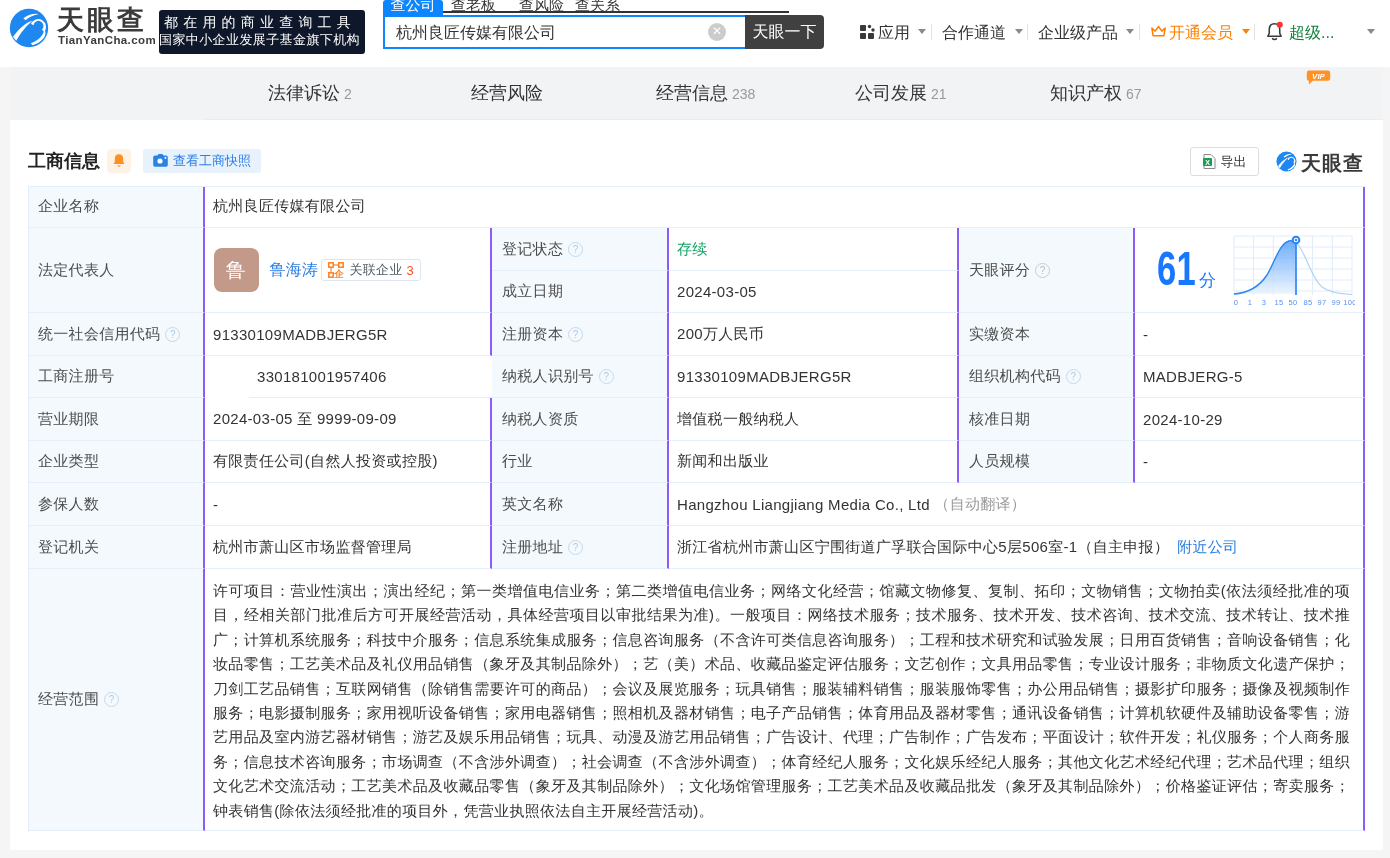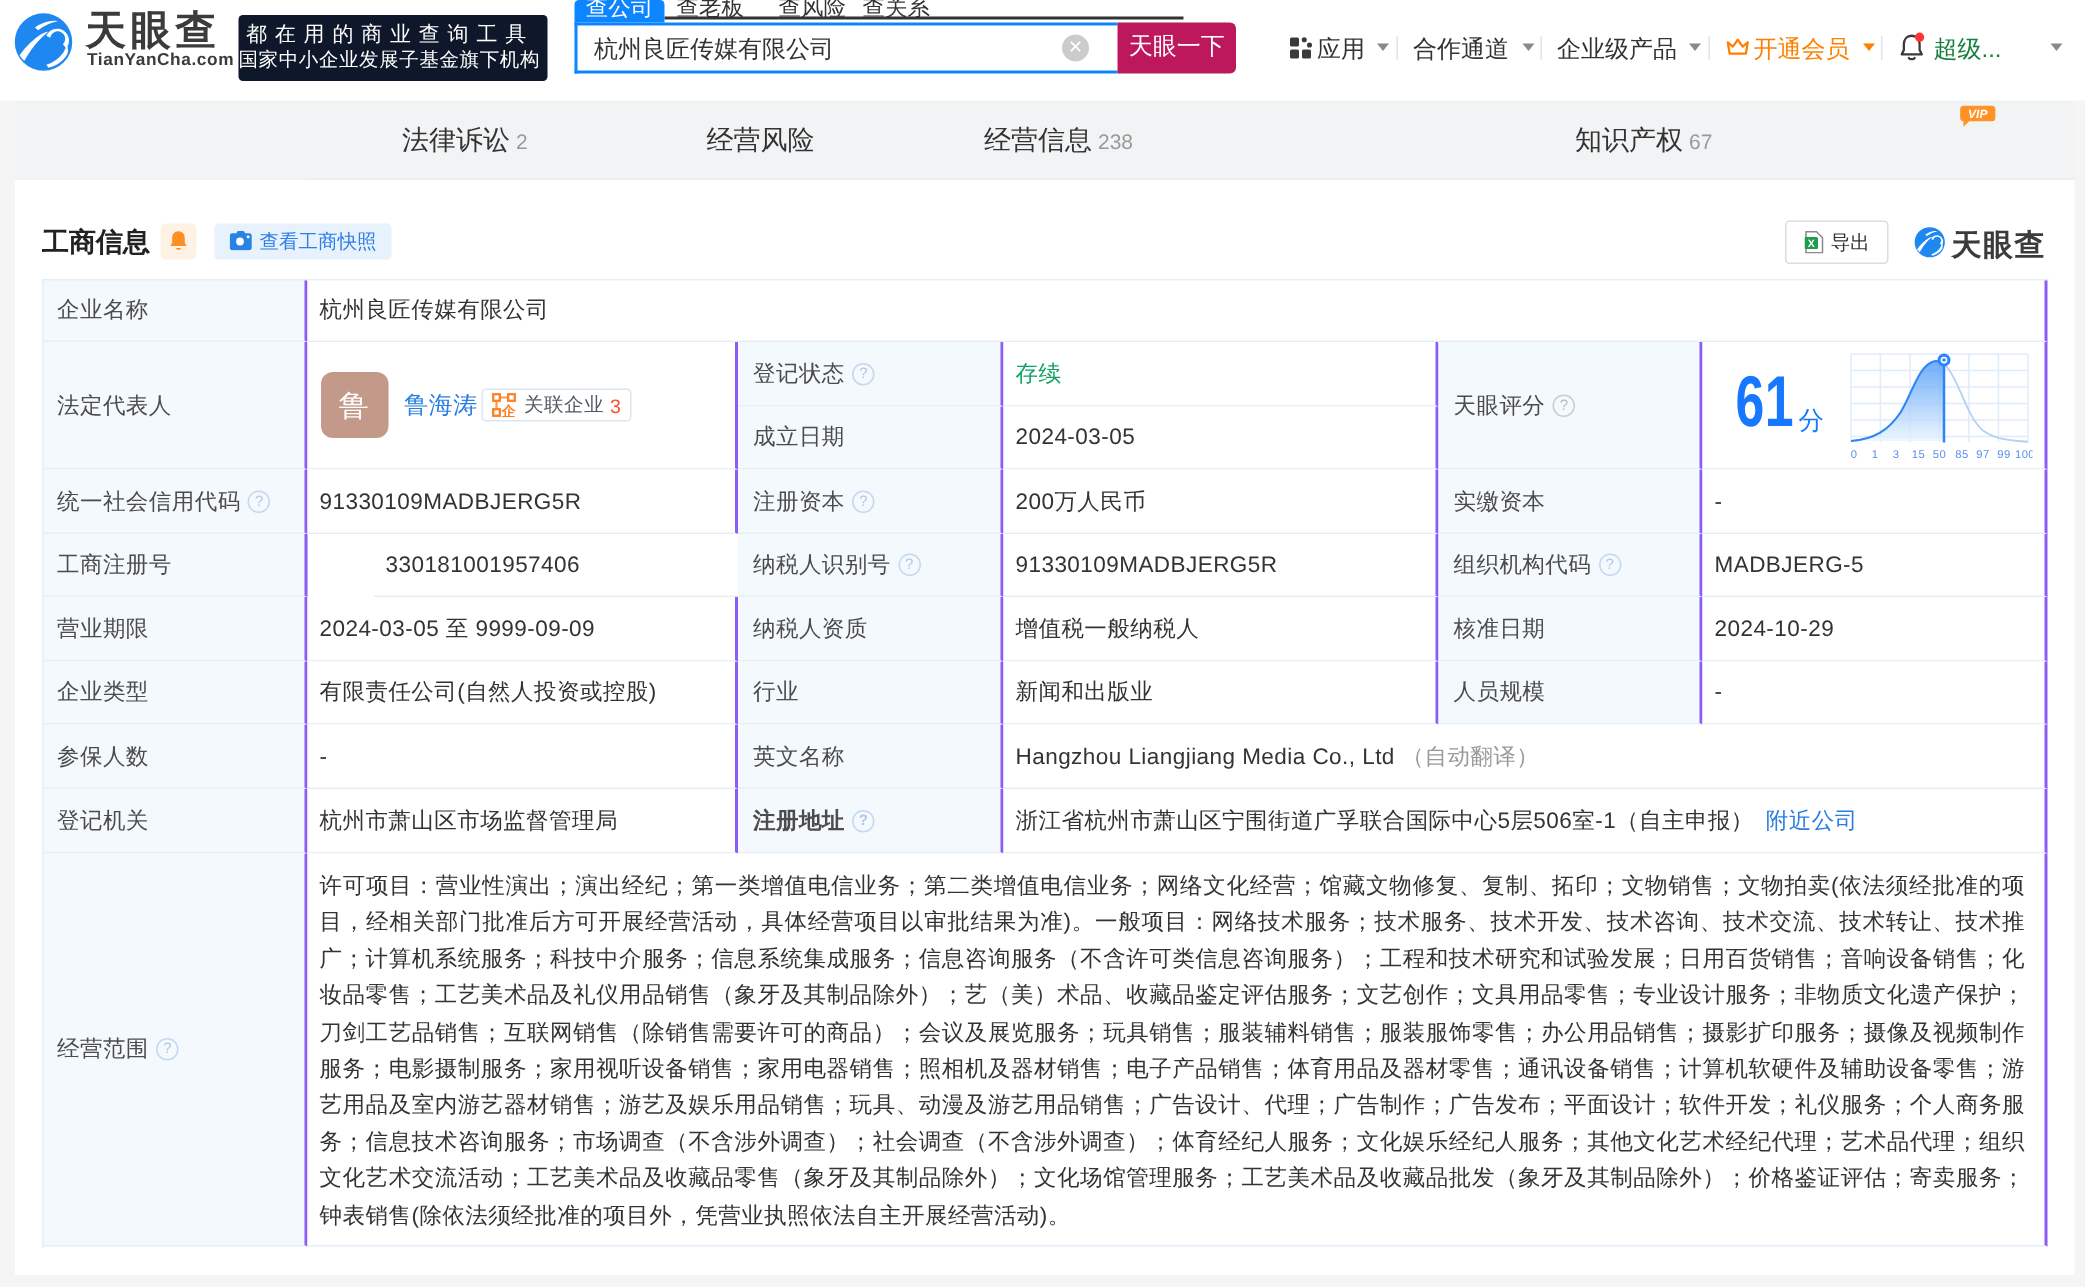--- a/index.html
+++ b/index.html
@@ -49,21 +49,21 @@
   <div class="abs" style="left:383px;top:-4px;width:60px;text-align:center;font-size:15px;color:#fff;z-index:2;">查公司</div>
   <div class="abs" style="left:443px;top:11px;width:346px;height:1.5px;background:#333;"></div>
   <div class="abs" style="left:451px;top:-4px;font-size:15px;color:#333;z-index:2;">查老板</div>
   <div class="abs" style="left:519px;top:-4px;font-size:15px;color:#333;z-index:2;">查风险</div>
   <div class="abs" style="left:575px;top:-4px;font-size:15px;color:#333;z-index:2;">查关系</div>
 
   <div class="abs" style="left:383px;top:15px;width:362px;height:34px;background:#fff;border:2px solid #0d85ff;border-right:none;">
     <div class="abs" style="left:11px;top:6px;font-size:16px;color:#333;">杭州良匠传媒有限公司</div>
     <div class="abs" style="left:323px;top:6px;width:18px;height:18px;border-radius:50%;background:#ccc;color:#fff;font-size:12px;text-align:center;line-height:17px;">✕</div>
   </div>
-  <div class="abs" style="left:745px;top:15px;width:79px;height:34px;background:#be185d;border-radius:0 4px 4px 0;color:#fff;font-size:16px;text-align:center;line-height:33px;">天眼一下</div>
+  <div class="abs" style="left:745px;top:15px;width:79px;height:34px;background:#404040;border-radius:0 4px 4px 0;color:#fff;font-size:16px;text-align:center;line-height:33px;">天眼一下</div>
 
   <svg class="abs" style="left:859px;top:24px;" width="16" height="16" viewBox="0 0 16 16">
       <rect x="1" y="1" width="6" height="6" rx="1" fill="#3a3a3a"></rect>
       <rect x="1" y="9" width="6" height="6" rx="1" fill="#3a3a3a"></rect>
       <rect x="9" y="9" width="6" height="6" rx="1" fill="#3a3a3a"></rect>
       <circle cx="10.5" cy="2.5" r="1.7" fill="#3a3a3a"></circle>
       <circle cx="14" cy="6" r="1.7" fill="#3a3a3a"></circle>
     </svg>
   <div class="abs" style="left:878px;top:23px;font-size:16px;color:#333;">应用</div>
     <span class="caret abs" style="left:913px;top:29px;"></span>
@@ -86,20 +86,21 @@
       <circle cx="16.5" cy="5" r="3.2" fill="#f33"></circle>
     </svg>
   <div class="abs" style="left:1289px;top:23px;font-size:16px;color:#15803d;">超级...</div>
   <span class="caret abs" style="left:1362px;top:29px;"></span>
 </div>
 
 <div id="tabbar">
   <div class="tabx" style="left:258px;">法律诉讼<span class="cnt">2</span></div>
   <div class="tabx" style="left:461px;">经营风险</div>
   <div class="tabx" style="left:646px;">经营信息<span class="cnt">238</span></div>
+  <div class="tabx" style="left:845px;">公司发展<span class="cnt">21</span></div>
   <div class="tabx" style="left:1040px;">知识产权<span class="cnt">67</span></div>
   <svg class="abs" style="left:1296px;top:3px;" width="25" height="15" viewBox="0 0 26 16">
       <path d="M3 0.5 h20 a2.5 2.5 0 0 1 2.5 2.5 v6 a2.5 2.5 0 0 1 -2.5 2.5 h-16 l-4.2 4 v-4 a2.5 2.5 0 0 1 -2.3 -2.5 v-6 a2.5 2.5 0 0 1 2.5 -2.5 z" fill="#ff9226"></path>
       <text x="13" y="9.5" font-size="8.5" font-weight="bold" font-style="italic" fill="#fff" text-anchor="middle">VIP</text>
     </svg>
   <div class="abs" style="left:194px;top:52px;width:1179px;height:1px;background:#ececec;"></div>
 </div>
 
 <div id="panel"></div>
 
@@ -219,18 +220,18 @@
   <div class="lc" style="left:959px;top:441px;width:176px;height:42px;">人员规模</div>
   <div class="vc" style="left:1135px;top:441px;width:230px;height:42px;">-</div>
 
   <div class="lc" style="left:28px;top:483px;width:177px;height:43px;">参保人数</div>
   <div class="vc" style="left:205px;top:483px;width:287px;height:43px;">-</div>
   <div class="lc" style="left:492px;top:483px;width:177px;height:43px;">英文名称</div>
   <div class="vc" style="left:669px;top:483px;width:696px;height:43px;">Hangzhou Liangjiang Media Co., Ltd&nbsp;<span style="color:#999;">（自动翻译）</span></div>
 
   <div class="lc" style="left:28px;top:526px;width:177px;height:43px;">登记机关</div>
   <div class="vc" style="left:205px;top:526px;width:287px;height:43px;">杭州市萧山区市场监督管理局</div>
-  <div class="lc" style="left:492px;top:526px;width:177px;height:43px;font-weight:bold;">注册地址<span class="q">?</span></div>
+  <div class="lc" style="left:492px;top:526px;width:177px;height:43px;">注册地址<span class="q">?</span></div>
   <div class="vc" style="left:669px;top:526px;width:696px;height:43px;">浙江省杭州市萧山区宁围街道广孚联合国际中心5层506室-1（自主申报）<a style="color:#2a7de1;margin-left:8px;">附近公司</a></div>
 
   <div class="lc" style="left:28px;top:569px;width:177px;height:262px;">经营范围<span class="q">?</span></div>
   <div class="vc" style="left:205px;top:569px;width:1160px;height:262px;display:block;padding:10px 13px 8px 8px;line-height:24.4px;text-align:justify;letter-spacing:0.32px;">许可项目：营业性演出；演出经纪；第一类增值电信业务；第二类增值电信业务；网络文化经营；馆藏文物修复、复制、拓印；文物销售；文物拍卖(依法须经批准的项目，经相关部门批准后方可开展经营活动，具体经营项目以审批结果为准)。一般项目：网络技术服务；技术服务、技术开发、技术咨询、技术交流、技术转让、技术推广；计算机系统服务；科技中介服务；信息系统集成服务；信息咨询服务（不含许可类信息咨询服务）；工程和技术研究和试验发展；日用百货销售；音响设备销售；化妆品零售；工艺美术品及礼仪用品销售（象牙及其制品除外）；艺（美）术品、收藏品鉴定评估服务；文艺创作；文具用品零售；专业设计服务；非物质文化遗产保护；刀剑工艺品销售；互联网销售（除销售需要许可的商品）；会议及展览服务；玩具销售；服装辅料销售；服装服饰零售；办公用品销售；摄影扩印服务；摄像及视频制作服务；电影摄制服务；家用视听设备销售；家用电器销售；照相机及器材销售；电子产品销售；体育用品及器材零售；通讯设备销售；计算机软硬件及辅助设备零售；游艺用品及室内游艺器材销售；游艺及娱乐用品销售；玩具、动漫及游艺用品销售；广告设计、代理；广告制作；广告发布；平面设计；软件开发；礼仪服务；个人商务服务；信息技术咨询服务；市场调查（不含涉外调查）；社会调查（不含涉外调查）；体育经纪人服务；文化娱乐经纪人服务；其他文化艺术经纪代理；艺术品代理；组织文化艺术交流活动；工艺美术品及收藏品零售（象牙及其制品除外）；文化场馆管理服务；工艺美术品及收藏品批发（象牙及其制品除外）；价格鉴证评估；寄卖服务；钟表销售(除依法须经批准的项目外，凭营业执照依法自主开展经营活动)。</div>
 </div>
 
 </body></html>

